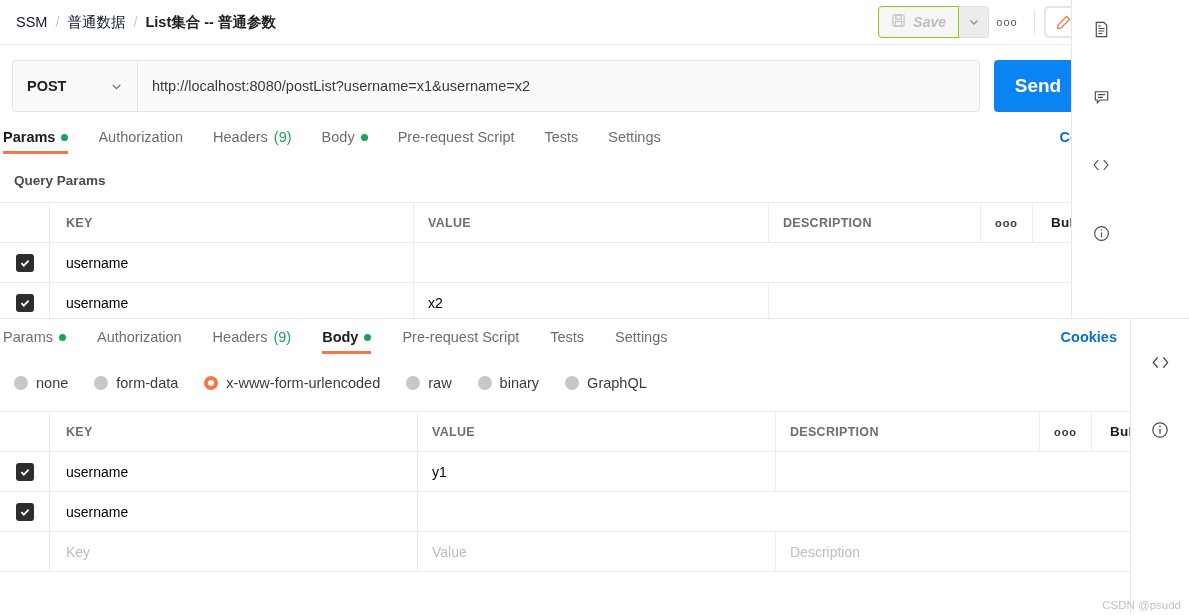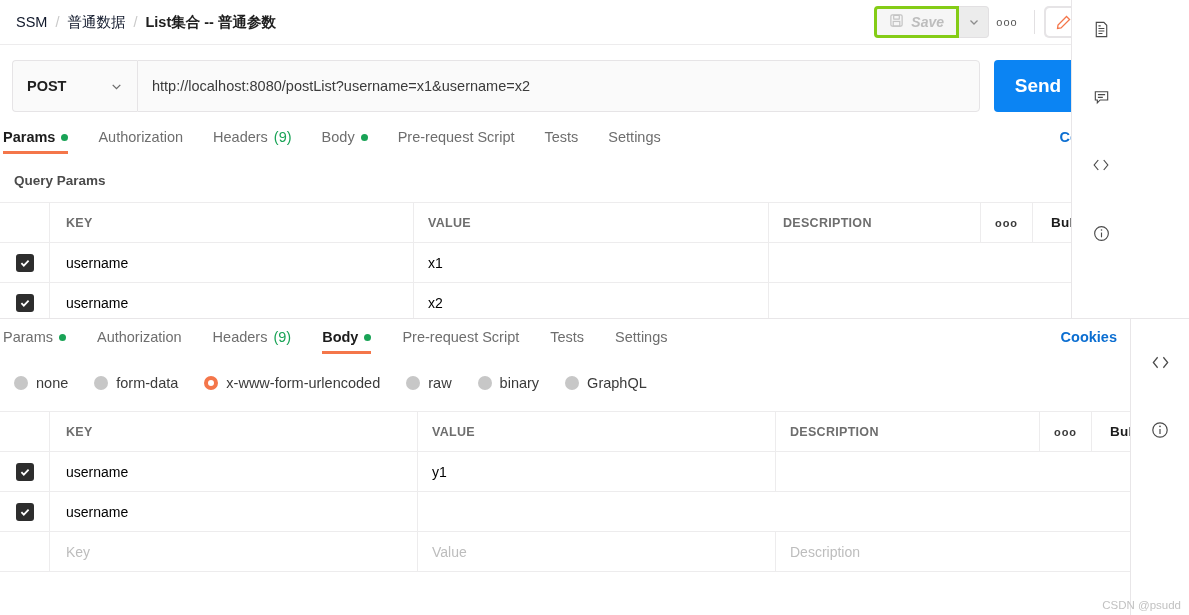--- a/index.html
+++ b/index.html
@@ -16,21 +16,21 @@
 
   
   .hdr { position:absolute; left:0; top:0; width:1130px; height:45px; background:#fff;
          border-bottom:1px solid #edeced; display:flex; align-items:center; }
   .crumb { display:flex; align-items:center; padding-left:16px; font-size:14.5px; }
   .crumb .c-mut { color:#0f172a; }
   .crumb .c-sep { color:#c9c9c9; margin:0 8px; }
   .crumb .c-cur { color:#202020; font-weight:bold; }
 
   .hdr-right { margin-left:auto; display:flex; align-items:center; padding-right:14px; gap:0; }
-  .save-btn { display:flex; align-items:center; gap:7px; background:#f6f6f6; border:3px solid #84cc16;
+  .save-btn { display:flex; align-items:center; gap:7px; background:#f6f6f6; border:1px solid #84cc16;
               border-radius:4px 0 0 4px; height:32px; padding:0 12px; color:#bdbdbd; font-size:14px;
               font-weight:bold;font-style:italic; }
   .save-caret { width:30px; height:32px; background:#ececec; border:1px solid #e2e0e2; border-left:none;
                 border-radius:0 4px 4px 0; display:flex; align-items:center; justify-content:center; color:#8d8d8d; }
   .dots-btn { width:36px; height:32px; display:flex; align-items:center; justify-content:center;
               color:#555; letter-spacing:1px; font-size:11px; }
   .vdiv { width:1px; height:24px; background:#e2e0e2; margin:0 9px; }
   .pillgrp { display:flex; background:#e6e4e6; border-radius:5px; padding:2px; }
   .pill { width:34px; height:28px; display:flex; align-items:center; justify-content:center; border-radius:4px; }
   .pill.on { background:#fff; }
@@ -216,21 +216,20 @@
 
       <div class="trow">
         <div class="cbcell">
           <span class="cbox">
             <svg width="12" height="12" viewBox="0 0 12 12" fill="none" stroke="#fff" stroke-width="1.8">
                 <path d="M2.4 6.2 L4.8 8.6 L9.6 3.7"></path>
               </svg>
           </span>
         </div>
         <div class="ckey">username</div>
-        <div class="cval">x1</div>
         <div class="cdesc"></div>
       </div>
 
       <div class="trow">
         <div class="cbcell">
           <span class="cbox">
             <svg width="12" height="12" viewBox="0 0 12 12" fill="none" stroke="#fff" stroke-width="1.8">
                 <path d="M2.4 6.2 L4.8 8.6 L9.6 3.7"></path>
               </svg>
           </span>

